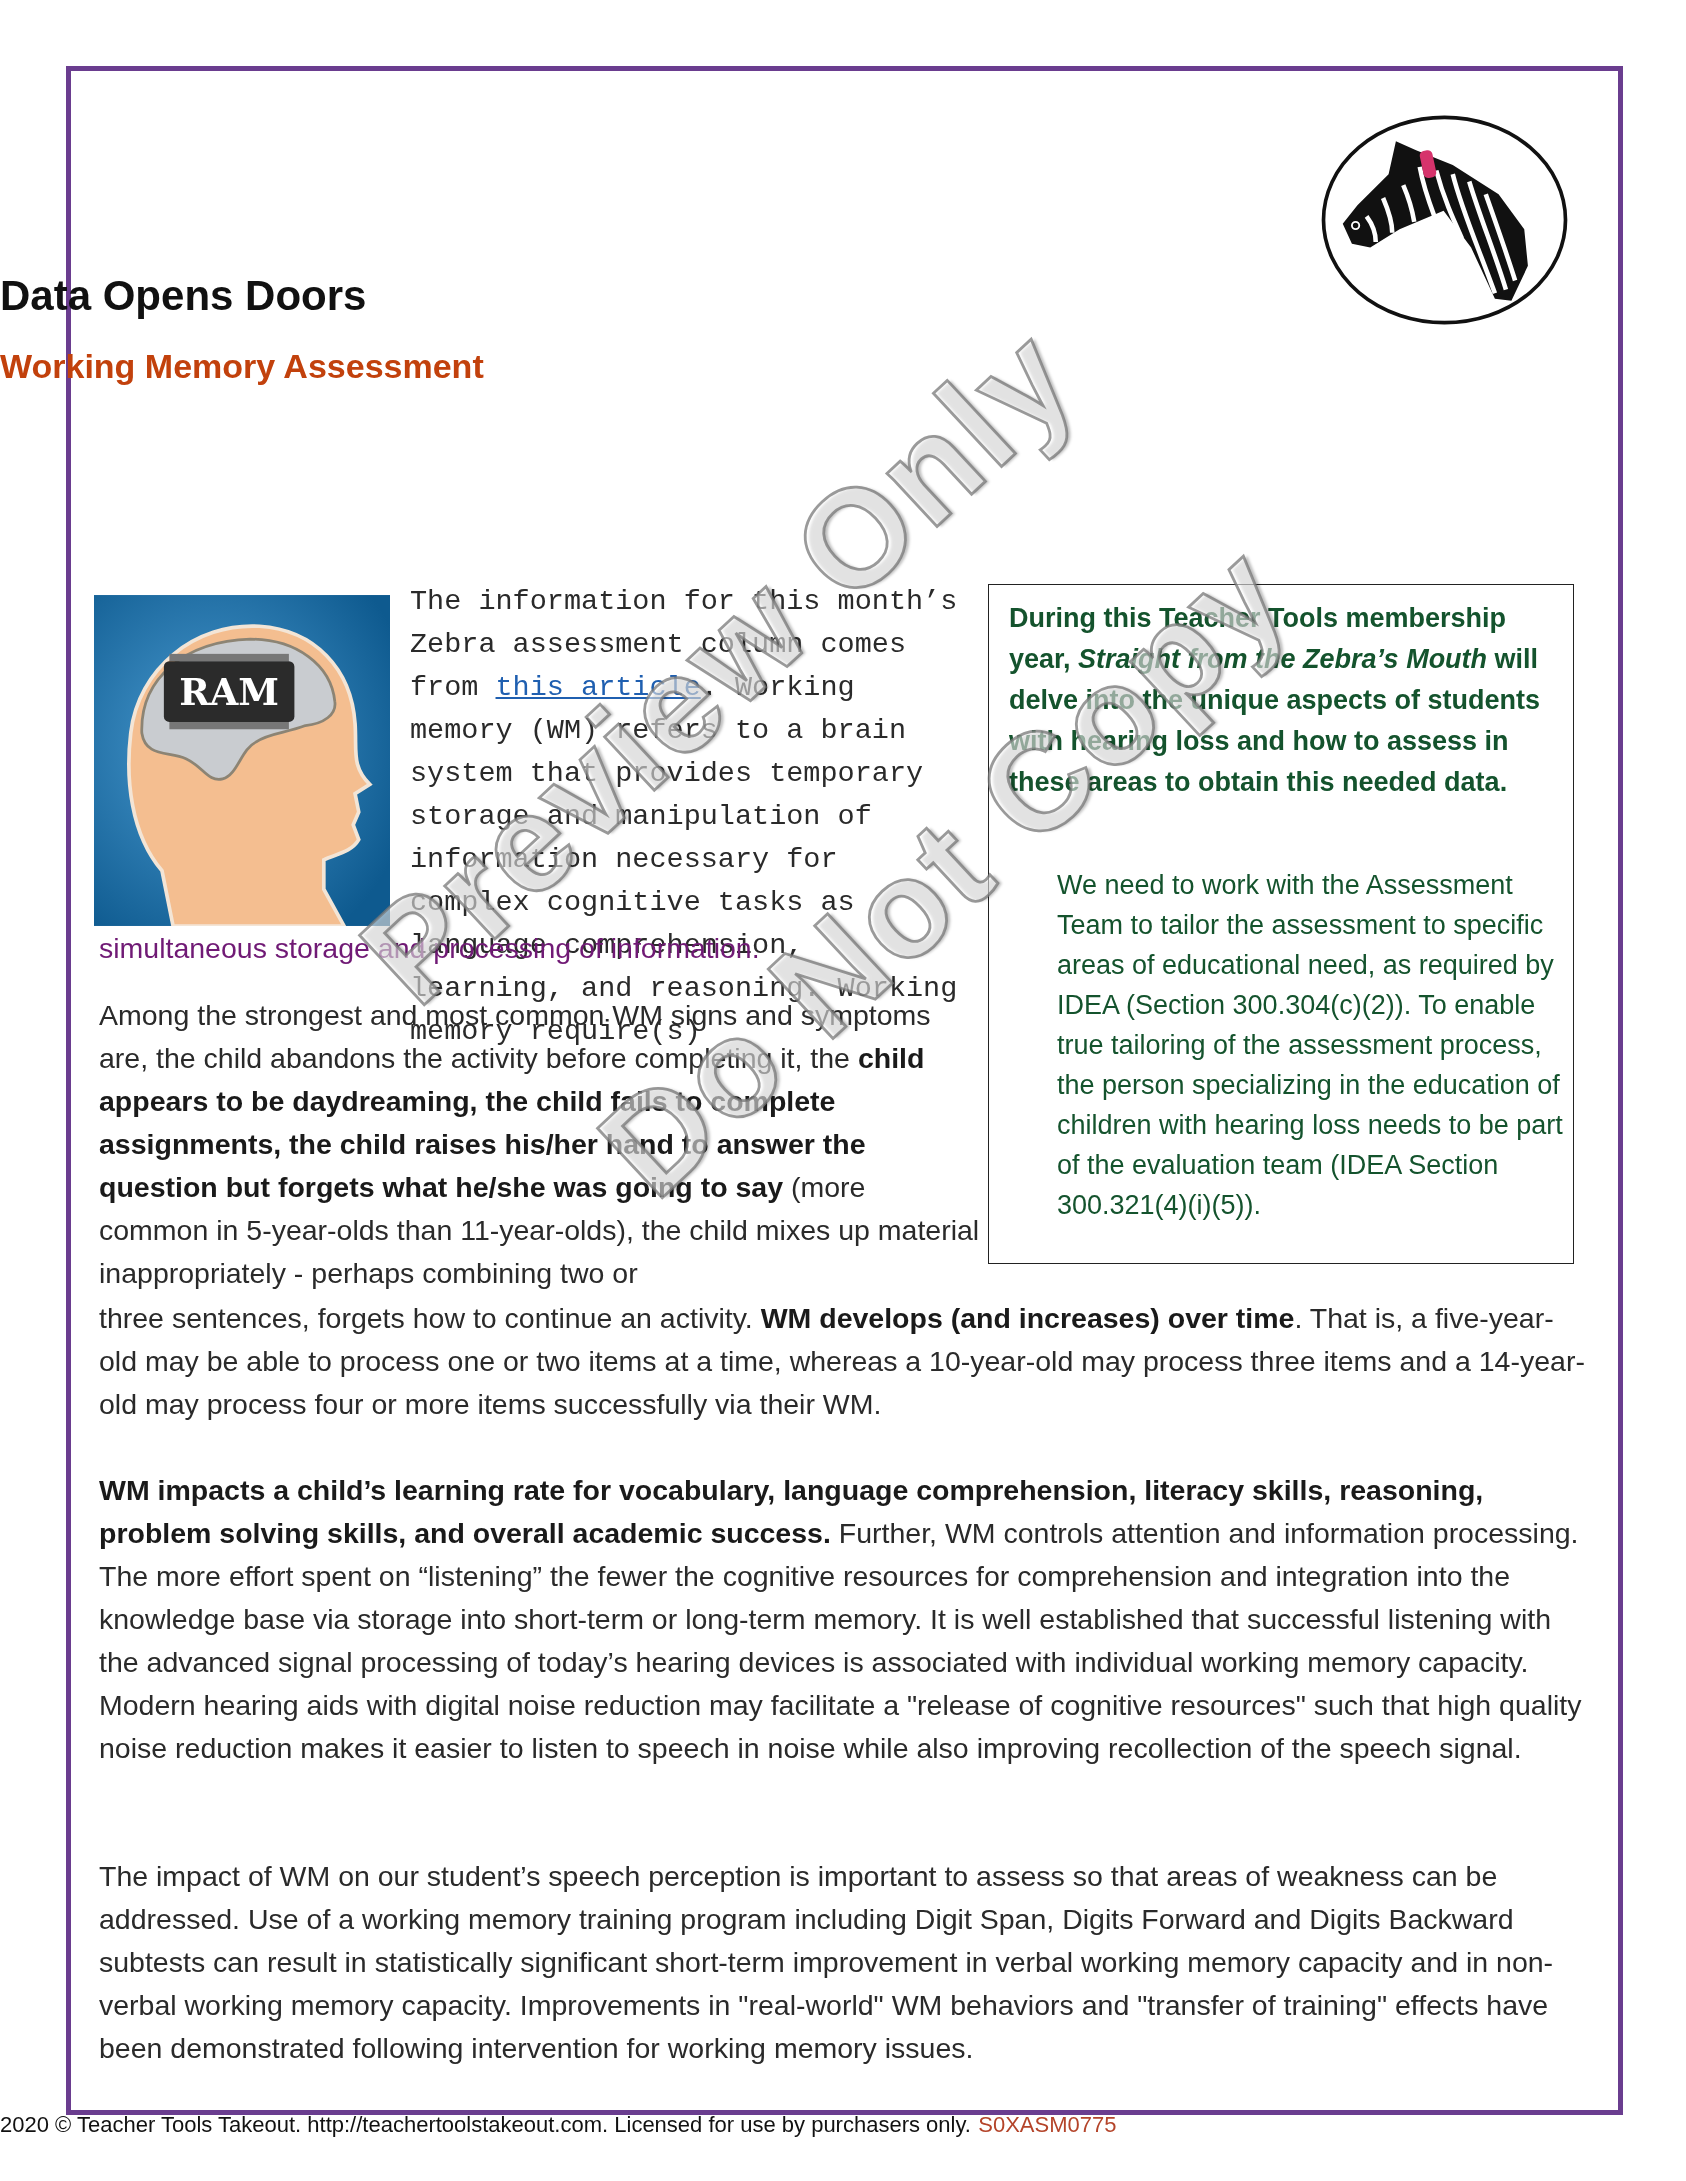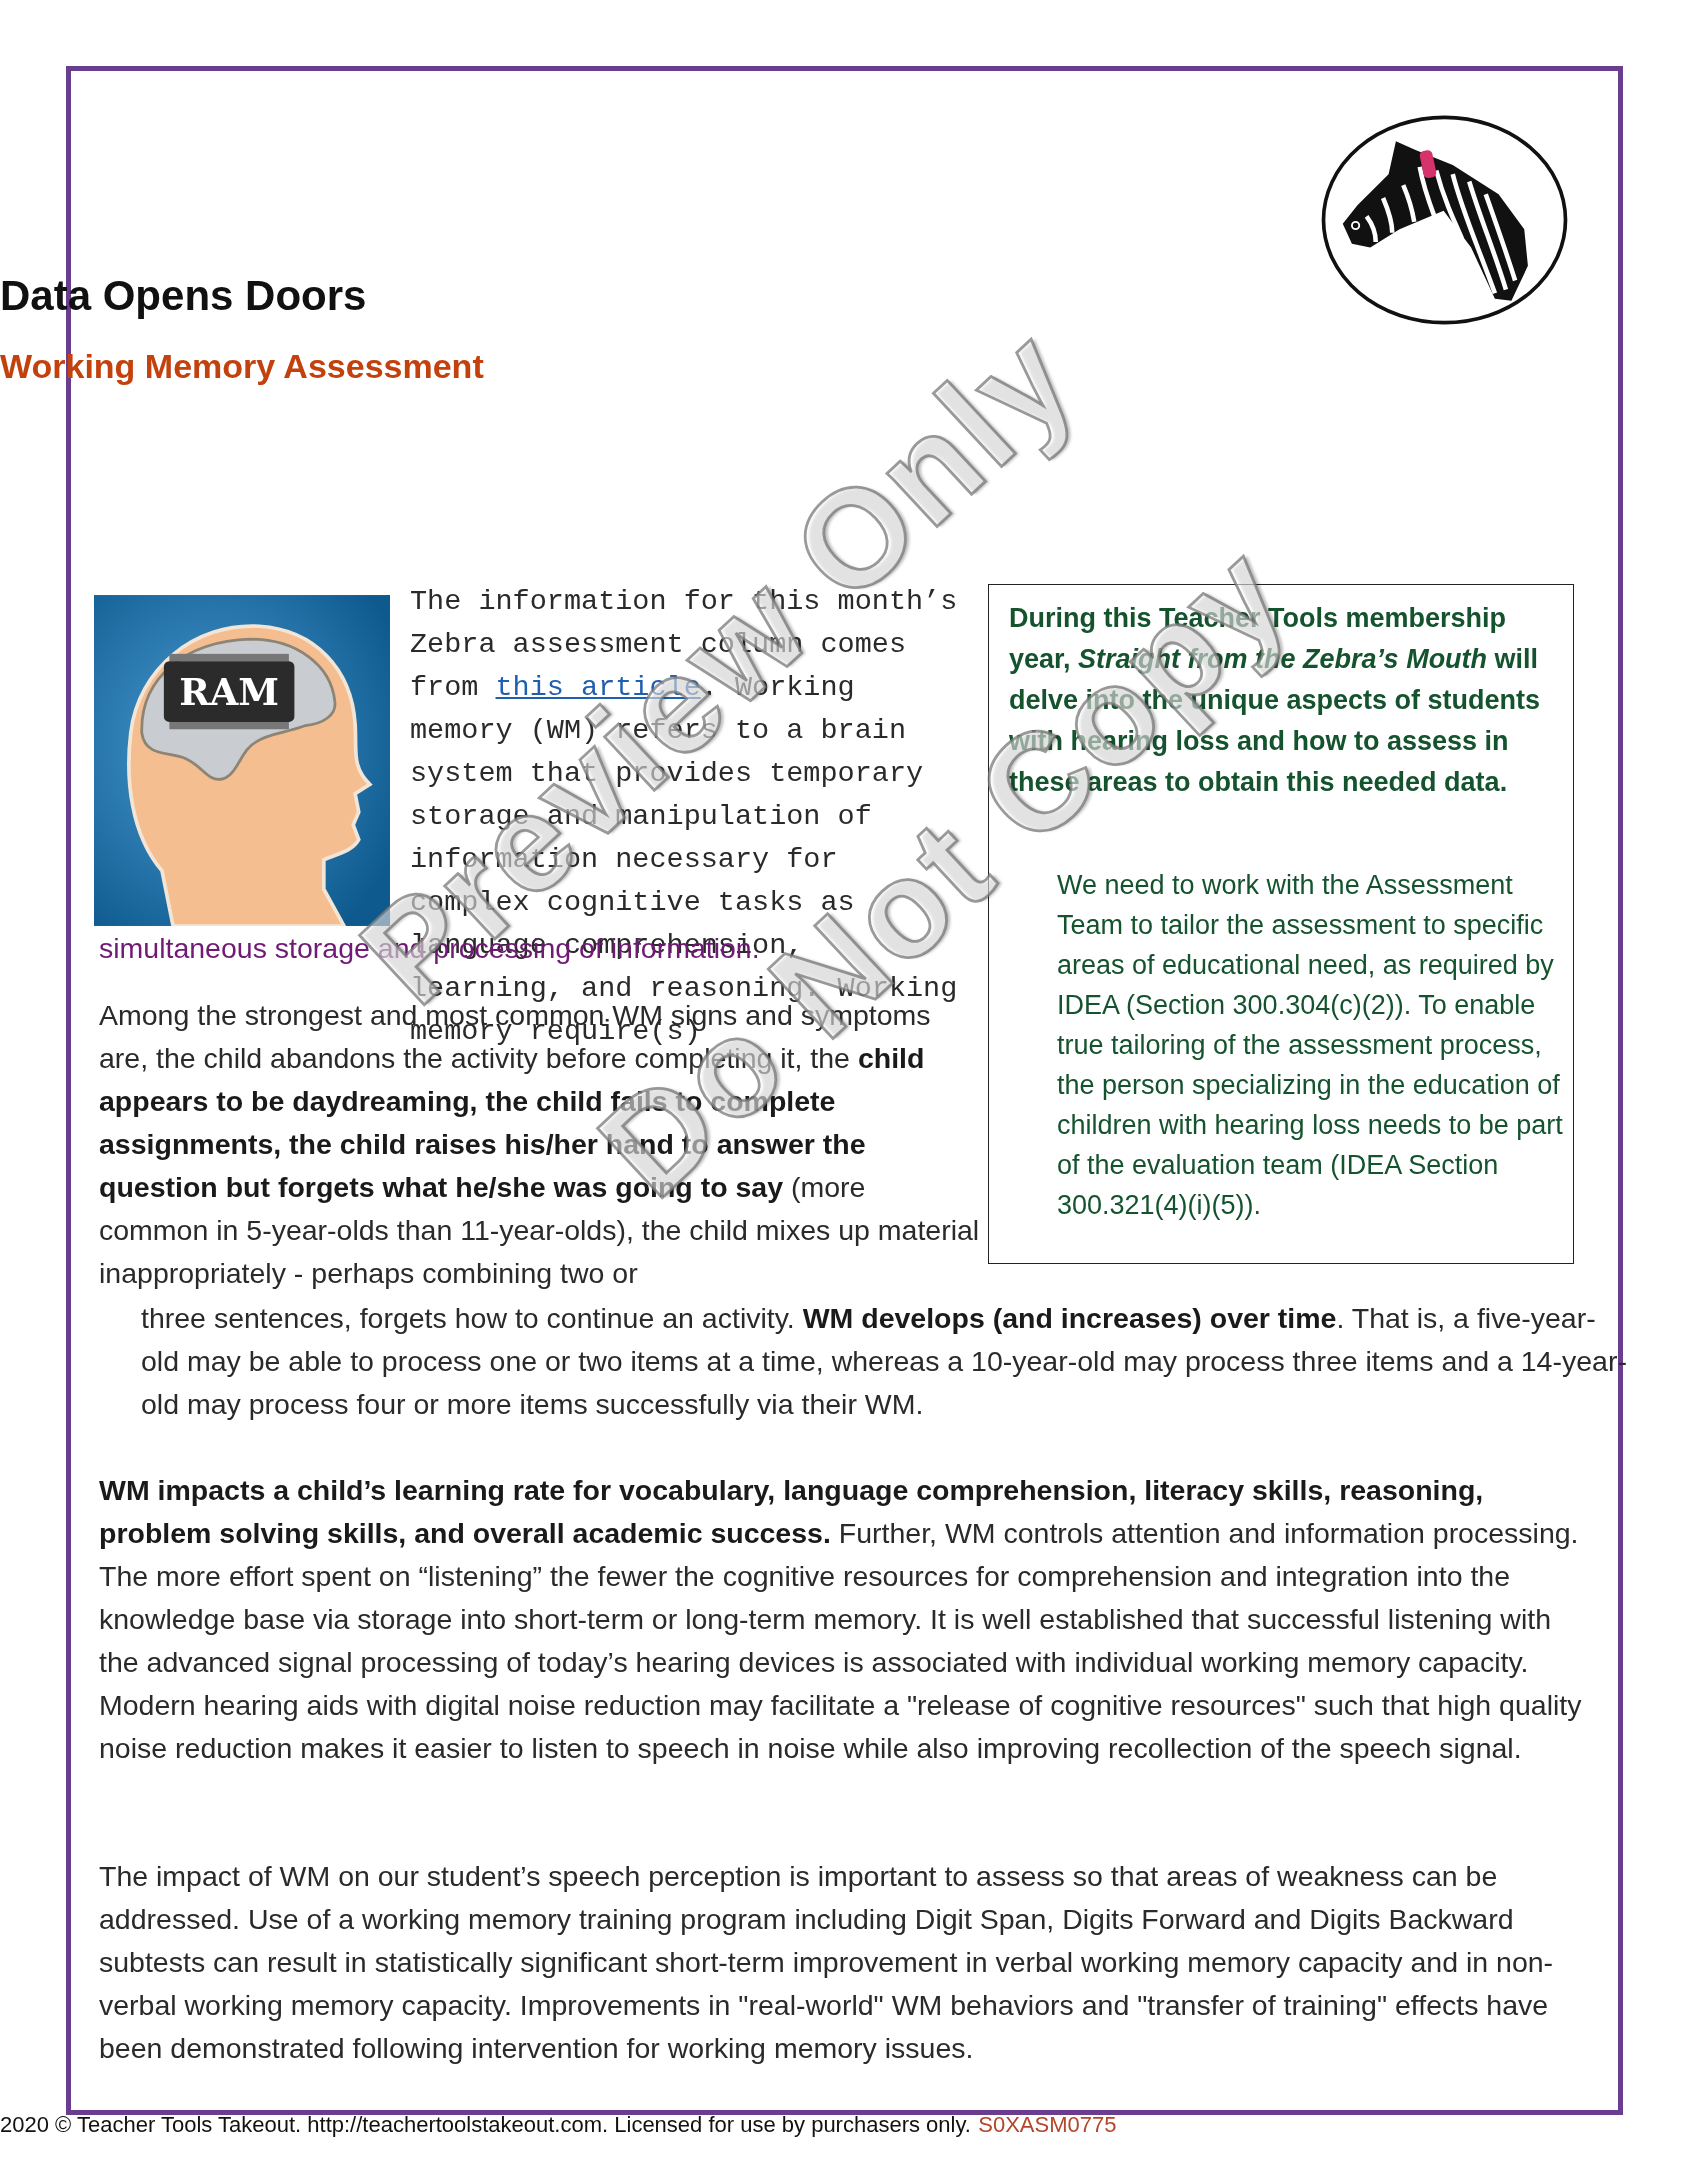--- a/index.html
+++ b/index.html
@@ -30,21 +30,21 @@
     font-size: 28.5px; line-height: 43px; color: #2a2a2a; font-family: Liberation Mono, monospace;
   }
   .intro-tail {
     position: absolute; left: 99px; top: 927px; width: 882px;
     font-size: 28.5px; line-height: 43px; color: #701a75;
   }
   .para {
     position: absolute; left: 99px; font-size: 28.5px; line-height: 43px; color: #2a2a2a;
   }
   .p-signs { top: 994px; width: 882px; }
-  .p-signs-tail { top: 1297px; width: 1488px; margin-left: 42px; }
+  .p-signs-tail { top: 1297px; width: 1488px; }
   .p-impacts { top: 1469px; width: 1488px; }
   .p-impact-wm { top: 1855px; width: 1488px; }
   .sidebox {
     position: absolute; left: 988px; top: 584px; width: 586px; height: 680px;
     border: 1.8px solid #222; box-sizing: border-box; padding: 13px 7px 0 20px;
     font-size: 27px; line-height: 41px; color: #14532d;
   }
   .sidebox .lead { font-weight: bold; }
   .sidebox .body2 { margin-top: 62px; line-height: 40px; margin-left: 48px; }
   b, .b { font-weight: bold; color: #1a1a1a; }

